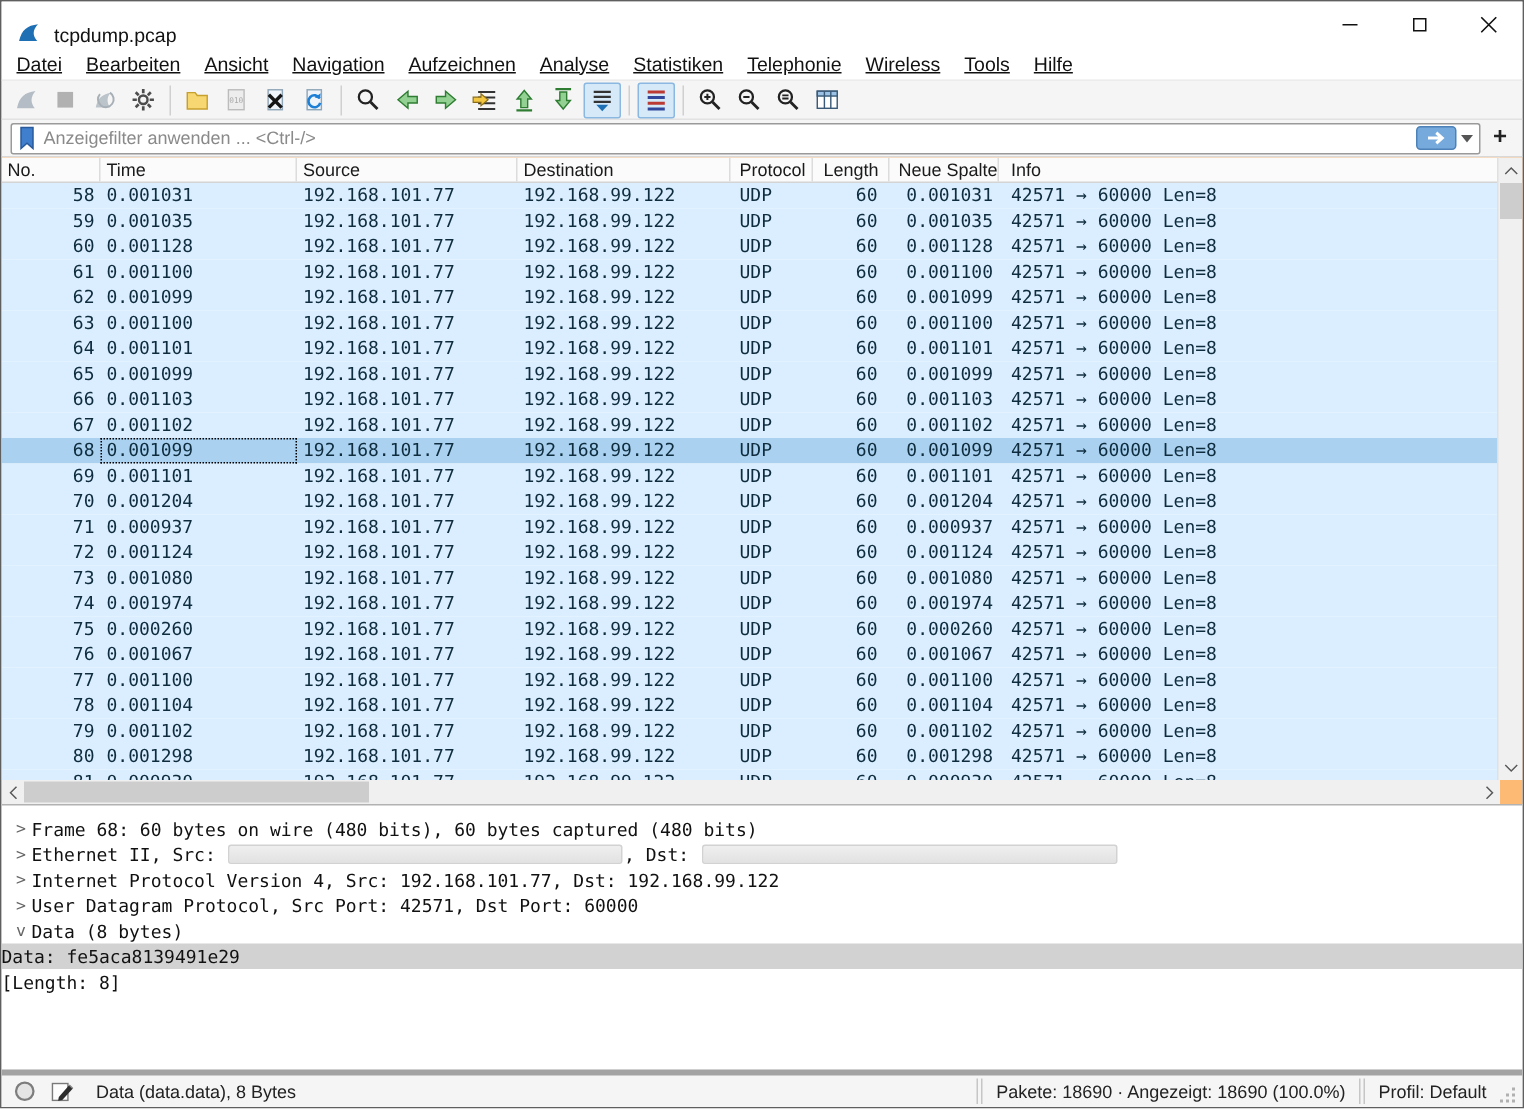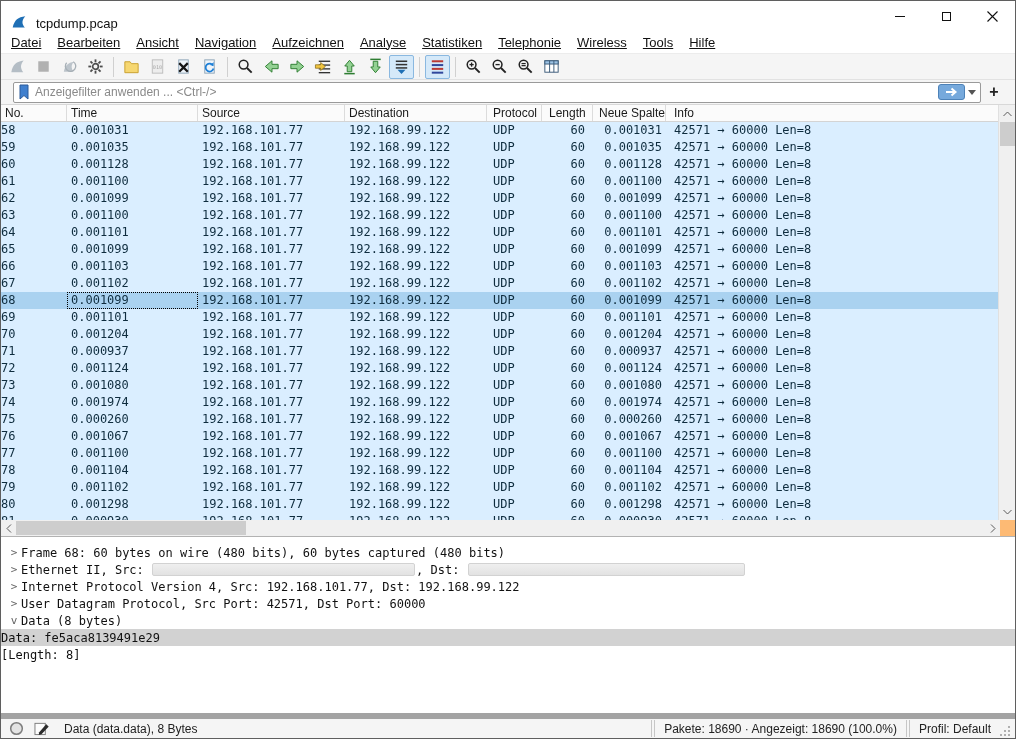--- a/index.html
+++ b/index.html
@@ -21,38 +21,38 @@
 
   
   .toolbar { height:27px; display:flex; align-items:center; gap:1px; padding-left:4px; background:#f5f5f5; border-top:1px solid #ececec; border-bottom:1px solid #e2e2e2; flex:0 0 auto; }
   .tb-btn { width:25px; height:24px; border:1px solid transparent; background:transparent; display:flex; align-items:center; justify-content:center; border-radius:2px; padding:0; }
   .tb-btn.active { background:var(--toolbar-active-bg,#d5e9f9); border-color:var(--toolbar-active-border,#8ab8e0); }
   .tb-btn.disabled { opacity:.85; }
   .tb-icon { display:flex; }
   .tb-sep { width:1px; height:20px; background:#d0d0d0; margin:0 4px; }
 
   
-  .filterbar { height:25px; display:flex; align-items:center; background:#f5f5f5; padding:2px 12px; border-bottom:1px solid #d8d8d8; flex:0 0 auto; }
+  .filterbar { height:25px; display:flex; align-items:center; background:#f5f5f5; padding:2px 6px; border-bottom:1px solid #d8d8d8; flex:0 0 auto; }
   .filter-input-wrap { flex:1; height:21px; background:#fff; border:1px solid #9a9a9a; border-radius:2px; display:flex; align-items:center; padding:0 2px 0 4px; }
   .filter-input { flex:1; border:none; outline:none; font-size:12px; color:#222; background:transparent; height:17px; }
   .filter-input::placeholder { color:#8a8a8a; }
   .apply-btn { width:27px; height:16px; background:#76a9dc; border:1px solid #4d82b8; border-radius:3px; display:flex; align-items:center; justify-content:center; margin-right:3px; }
   .filter-caret { width:0; height:0; border-left:4px solid transparent; border-right:4px solid transparent; border-top:5px solid #555; margin-right:2px; }
   .filter-add { width:18px; text-align:center; font-size:16px; font-weight:bold; color:#222; margin-left:4px; }
 
   
   .plist { height:431px; position:relative; background:#fdba74; flex:0 0 auto; overflow:hidden; }
   .plist-header { display:flex; height:17px; width:999px; background:#fbfbfb; border-bottom:1px solid #d4d4d4; font-size:12px; color:#1a1a1a; }
   .hcell { border-right:1px solid #dcdcdc; display:flex; align-items:center; overflow:hidden; white-space:nowrap; }
   .plist-body { width:999px; height:398px; overflow:hidden; background:#fff; }
   .prow { display:flex; width:999px; height:17px; font-family:"DejaVu Sans Mono","Liberation Mono",monospace; font-size:12px; color:var(--udp-row-fg,#0e2c3e); background:var(--udp-row-bg,#daeeff); }
   .prow.selected { background:var(--selected-row-bg,#aad2f0); }
   .prow.selected .c1 { outline:1px dotted #000; outline-offset:-1px; }
   .pcell { overflow:hidden; white-space:nowrap; line-height:17px; }
-  .c0 { width:66px; text-align:left; padding-right:4px; }
+  .c0 { width:66px; text-align:right; padding-right:4px; }
   .c1 { width:131px; padding-left:4px; }
   .c2 { width:147px; padding-left:4px; }
   .c3 { width:142px; padding-left:4px; }
   .c4 { width:55px; padding-left:6px; }
   .c5 { width:51px; text-align:right; padding-right:8px; }
   .c6 { width:73px; text-align:right; padding-right:4px; }
   .c7 { flex:1; padding-left:8px; }
   .plist-header .c0 { text-align:left; padding-left:4px; padding-right:0; }
   .plist-header .c5 { text-align:left; padding-left:7px; padding-right:11px; }
   .plist-header .c6 { text-align:right; padding-left:6px; padding-right:0; }
@@ -68,21 +68,21 @@
 
   
   .details { flex:1; border-top:1px solid #b2b2b2; background:#fff; padding-top:7px; overflow:hidden; }
   .dline { display:flex; align-items:center; height:17px; font-family:"DejaVu Sans Mono","Liberation Mono",monospace; font-size:12px; color:#111; white-space:pre; }
   .dchev { width:14px; margin-left:6px; text-align:center; color:#666; font-size:11px; flex:0 0 auto; }
   .dline.indent { }
   .dline.dsel { background:var(--detail-selected-bg,#d2d2d2); }
   .redact { display:inline-block; height:13px; background:linear-gradient(#efefef,#e2e2e2); border:1px solid #d2d2d2; border-radius:2px; margin:0 1px; flex:0 0 auto; }
 
   
-  .statusbar { height:25px; border-top:6px solid #a3a3a3; background:#f5f5f5; display:flex; align-items:center; font-size:12px; color:#222; flex:0 0 auto; }
+  .statusbar { height:25px; border-top:4px solid #a3a3a3; background:#f5f5f5; display:flex; align-items:center; font-size:12px; color:#222; flex:0 0 auto; }
   .sb-icon { display:flex; margin-left:8px; }
   .sb-text { margin:0 8px; white-space:nowrap; }
   .sb-flex { flex:1; }
   .sb-div { width:1px; height:17px; background:#c6c6c6; margin:0 1px; }
   .grip { width:14px; height:14px; margin:6px 2px 0 0; }
 </style>
 </head>
 <body>
 
 <div class="window">

